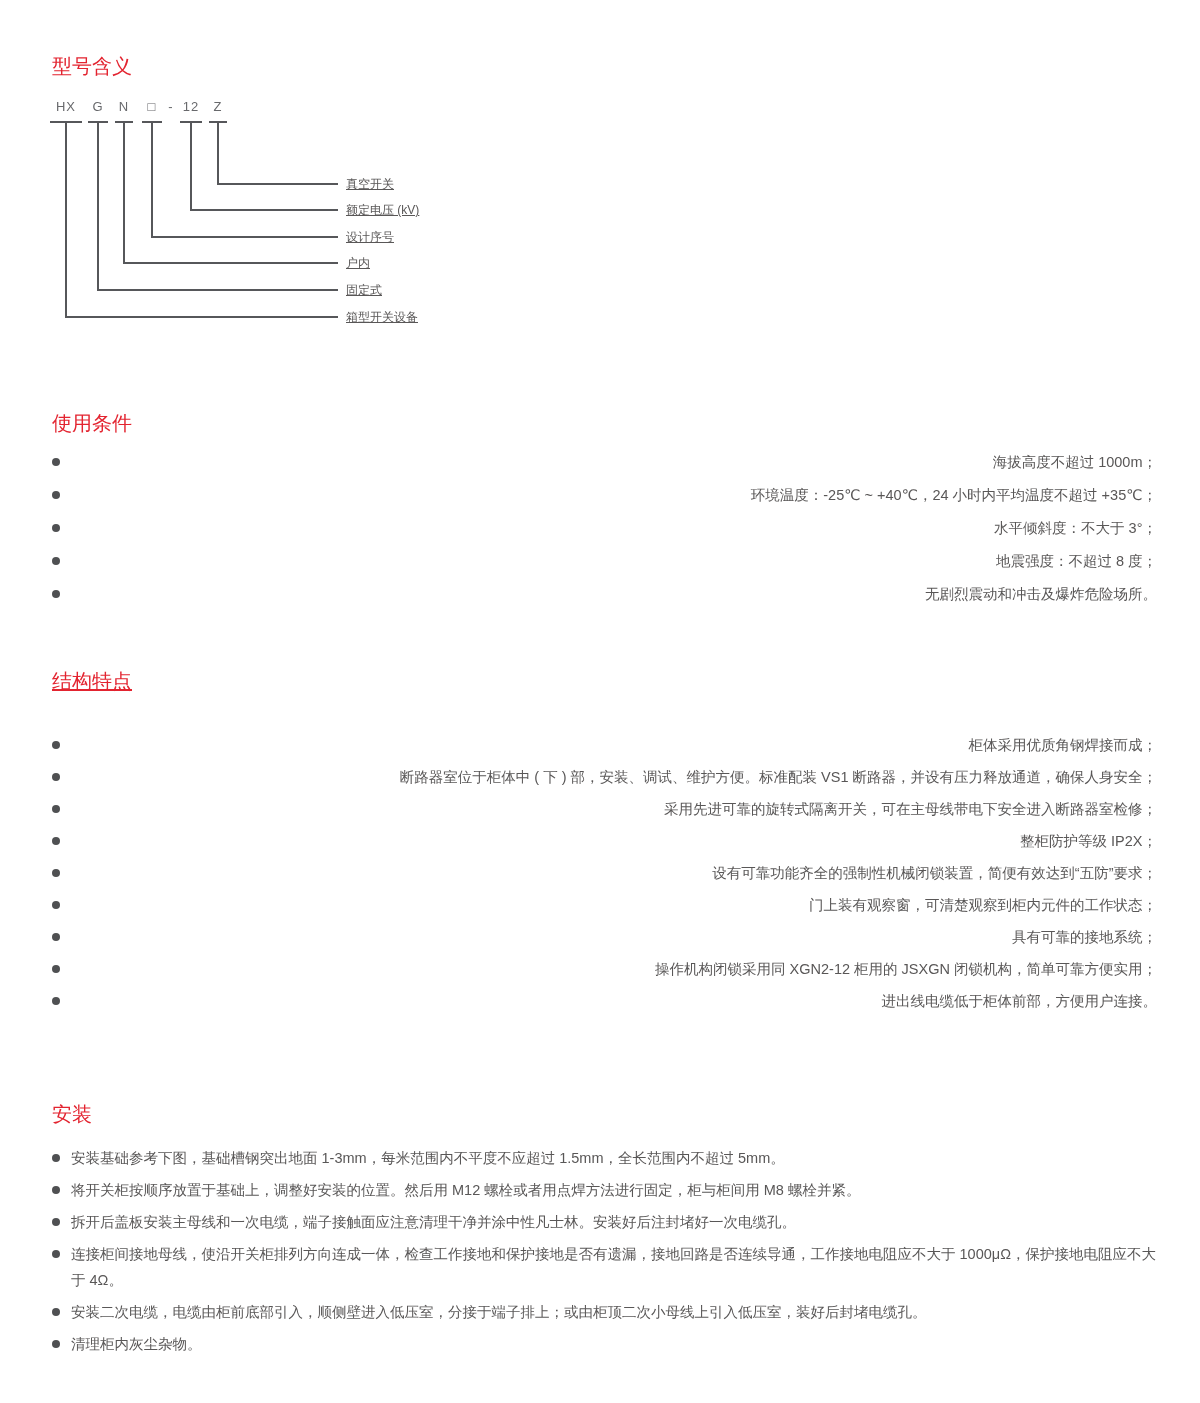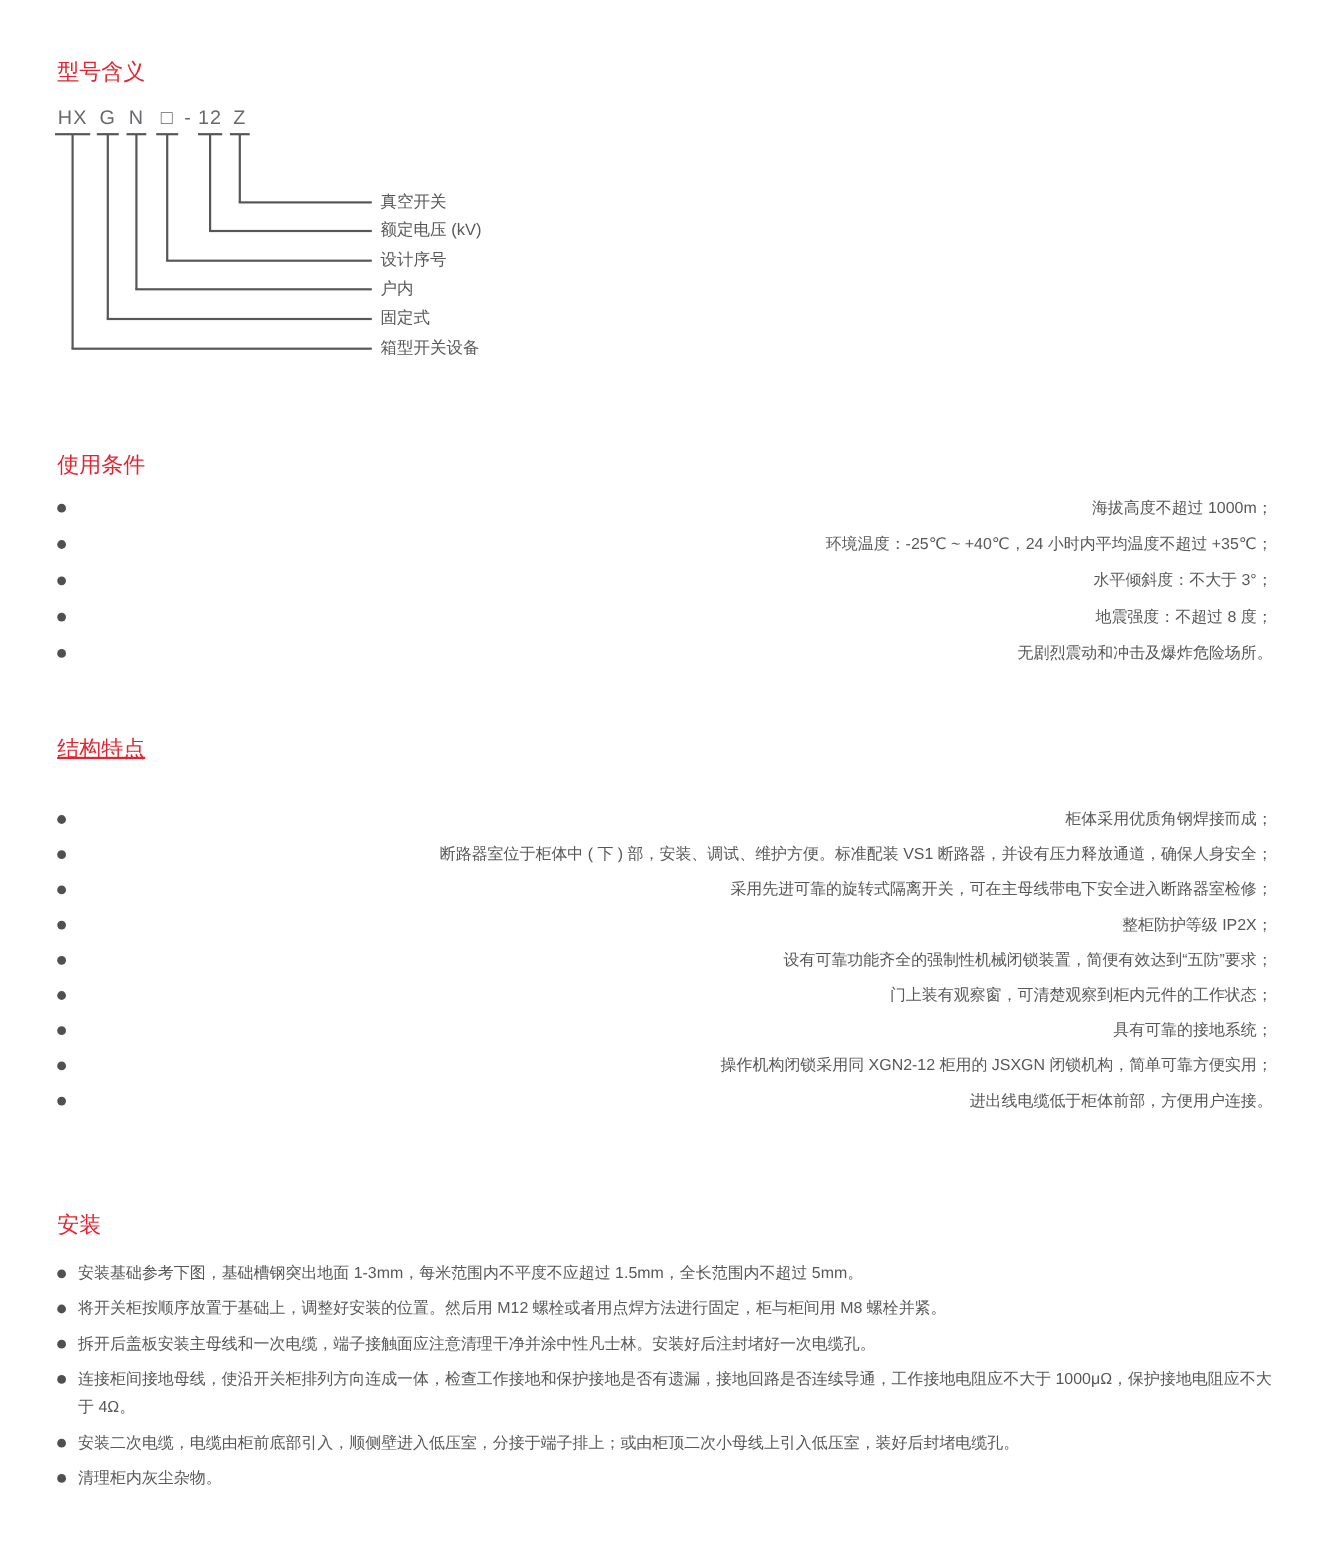--- a/index.html
+++ b/index.html
@@ -18,38 +18,38 @@
   #h-model{top:53px;}
   #h-cond{top:410px;}
   #h-feat{top:668px;text-decoration:underline;}
   #h-inst{top:1101px;}
 
   
   .diagram{position:absolute;left:0;top:98px;width:1200px;height:250px;}
   .code-row{position:absolute;left:0;top:0;width:100%;height:20px;}
   .code-part{
     position:absolute;top:0;transform:translateX(-50%);
-    font-size:18px;line-height:18px;color:#68696c;letter-spacing:1px;white-space:nowrap;
+    font-size:13px;line-height:18px;color:#68696c;letter-spacing:1px;white-space:nowrap;
   }
   .code-part:nth-of-type(1){left:66px;}
   .code-part:nth-of-type(2){left:98px;}
   .code-part:nth-of-type(3){left:124px;}
   .code-part:nth-of-type(4){left:152px;}
   .code-part:nth-of-type(5){left:171px;}
   .code-part:nth-of-type(6){left:191px;}
   .code-part:nth-of-type(7){left:218px;}
 
   .tick{position:absolute;top:23px;height:2px;background:var(--line);}
   .vline{position:absolute;top:24px;width:2px;background:var(--line);}
   .hline{position:absolute;height:2px;background:var(--line);}
 
   .dlabels{position:absolute;left:0;top:0;width:100%;height:100%;}
   .dlabel{
     position:absolute;left:346px;
-    font-size:15px;line-height:20px;color:var(--ink);white-space:nowrap;
+    font-size:12px;line-height:20px;color:var(--ink);white-space:nowrap;text-decoration:underline;
   }
   .dlabel:nth-of-type(1){top:76px;}
   .dlabel:nth-of-type(2){top:102px;}
   .dlabel:nth-of-type(3){top:129px;}
   .dlabel:nth-of-type(4){top:155px;}
   .dlabel:nth-of-type(5){top:182px;}
   .dlabel:nth-of-type(6){top:209px;}
 
   
   ul.blist{position:absolute;left:52px;width:1105px;list-style:none;margin:0;padding:0;}

